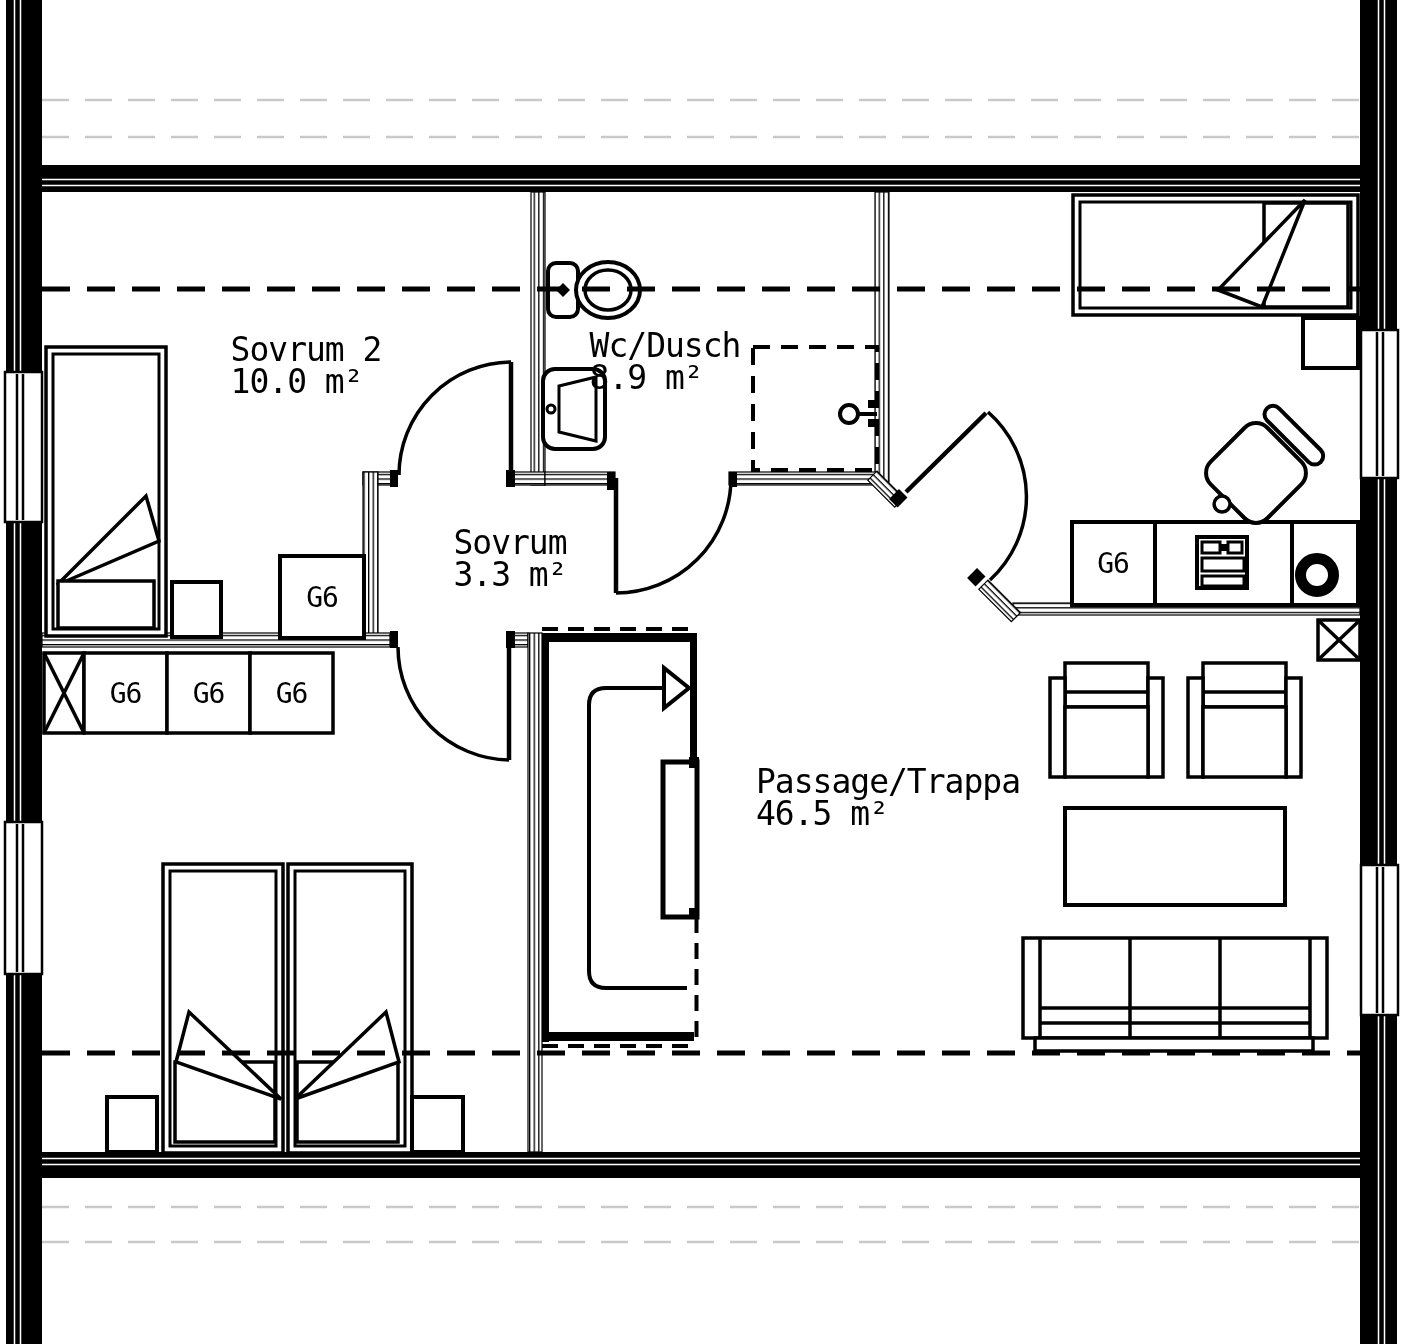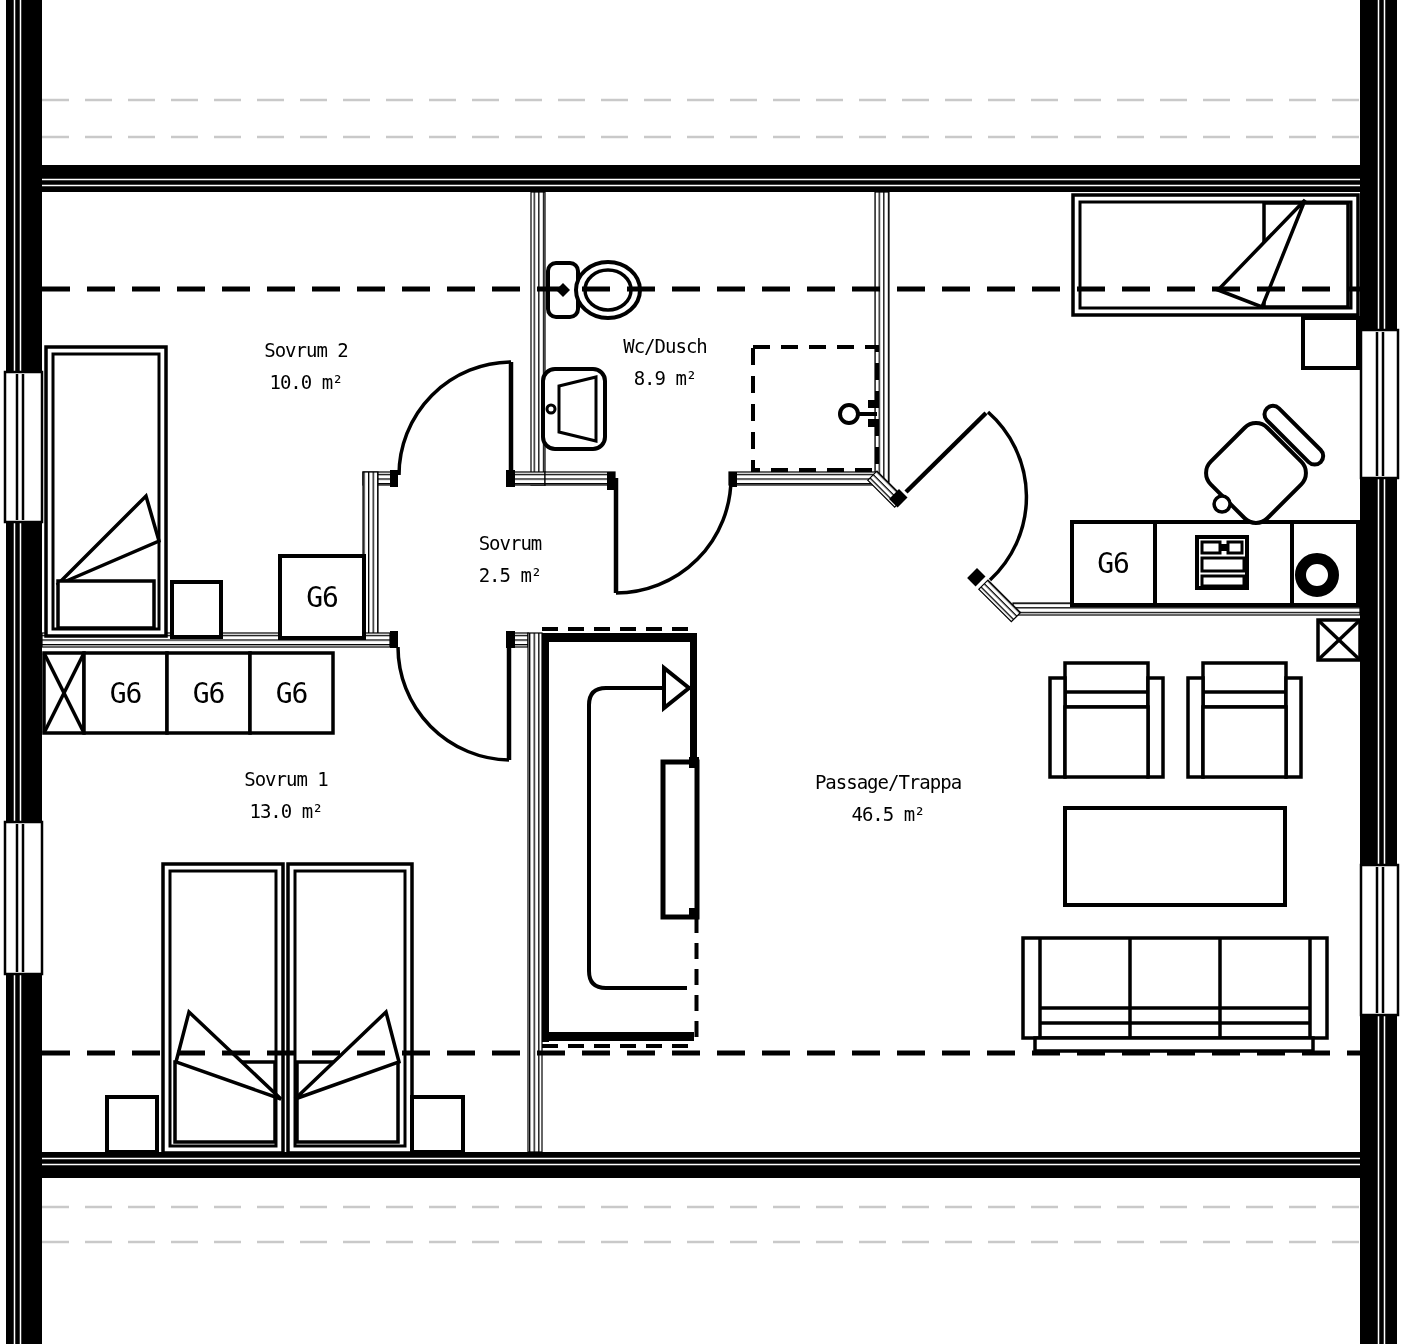--- a/index.html
+++ b/index.html
@@ -1,20 +1,20 @@
 <!DOCTYPE html>
 <html><head>
 <meta charset="utf-8">
 <style>
   html,body{margin:0;padding:0;background:#ffffff;}
   #stage{position:relative;width:1403px;height:1344px;background:#fff;overflow:hidden;
          font-family:"DejaVu Sans Mono", monospace;}
   #plan-svg{position:absolute;left:0;top:0;}
-  .label{position:absolute;transform:translate(-50%,-50%);text-align:center;
-         font-size:19px;line-height:32px;color:#000;white-space:nowrap;letter-spacing:-1px;}
+  .label{position:absolute;transform:translate(-50%,-50%);
+         font-size:33px;line-height:32px;color:#000;white-space:nowrap;letter-spacing:-1px;}
   .label div{white-space:nowrap;}
   text{font-family:"DejaVu Sans Mono", monospace;font-size:28px;fill:#000;letter-spacing:-1px;}
 </style>
 </head>
 <body>
 
 <div id="stage">
 
 <svg id="plan-svg" width="1403" height="1344" viewBox="0 0 1403 1344" xmlns="http://www.w3.org/2000/svg">
   <defs>
@@ -281,24 +281,20 @@
 <div class="label" style="left:306px;top:366px">
   <div>Sovrum 2</div>
   <div>10.0 m²</div>
 </div>
 <div class="label" style="left:665px;top:362px">
   <div>Wc/Dusch</div>
   <div>8.9 m²</div>
 </div>
 <div class="label" style="left:510px;top:559px">
   <div>Sovrum</div>
-  <div>2.5 m²</div>
-</div>
-<div class="label" style="left:286px;top:795px">
-  <div>Sovrum 1</div>
-  <div>13.0 m²</div>
+  <div>3.3 m²</div>
 </div>
 <div class="label" style="left:888px;top:798px">
   <div>Passage/Trappa</div>
   <div>46.5 m²</div>
 </div>
 
 </div>
 
 </body></html>

